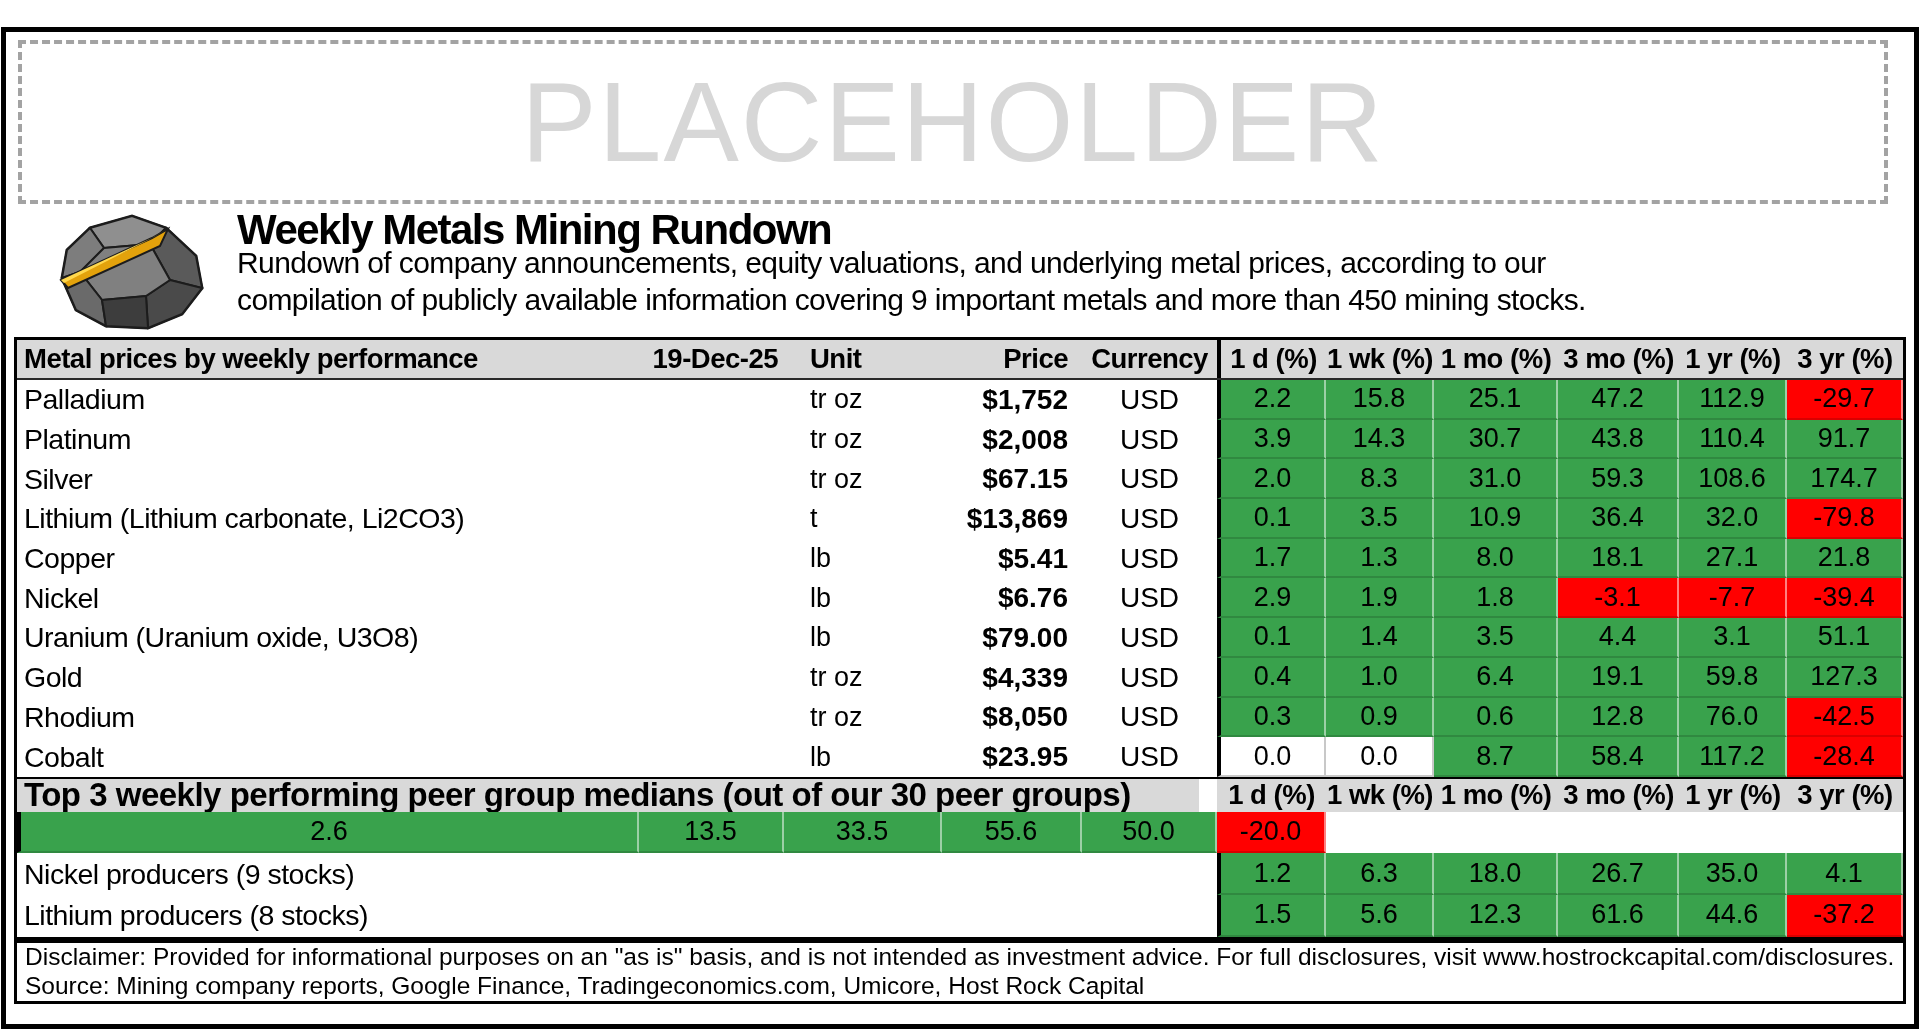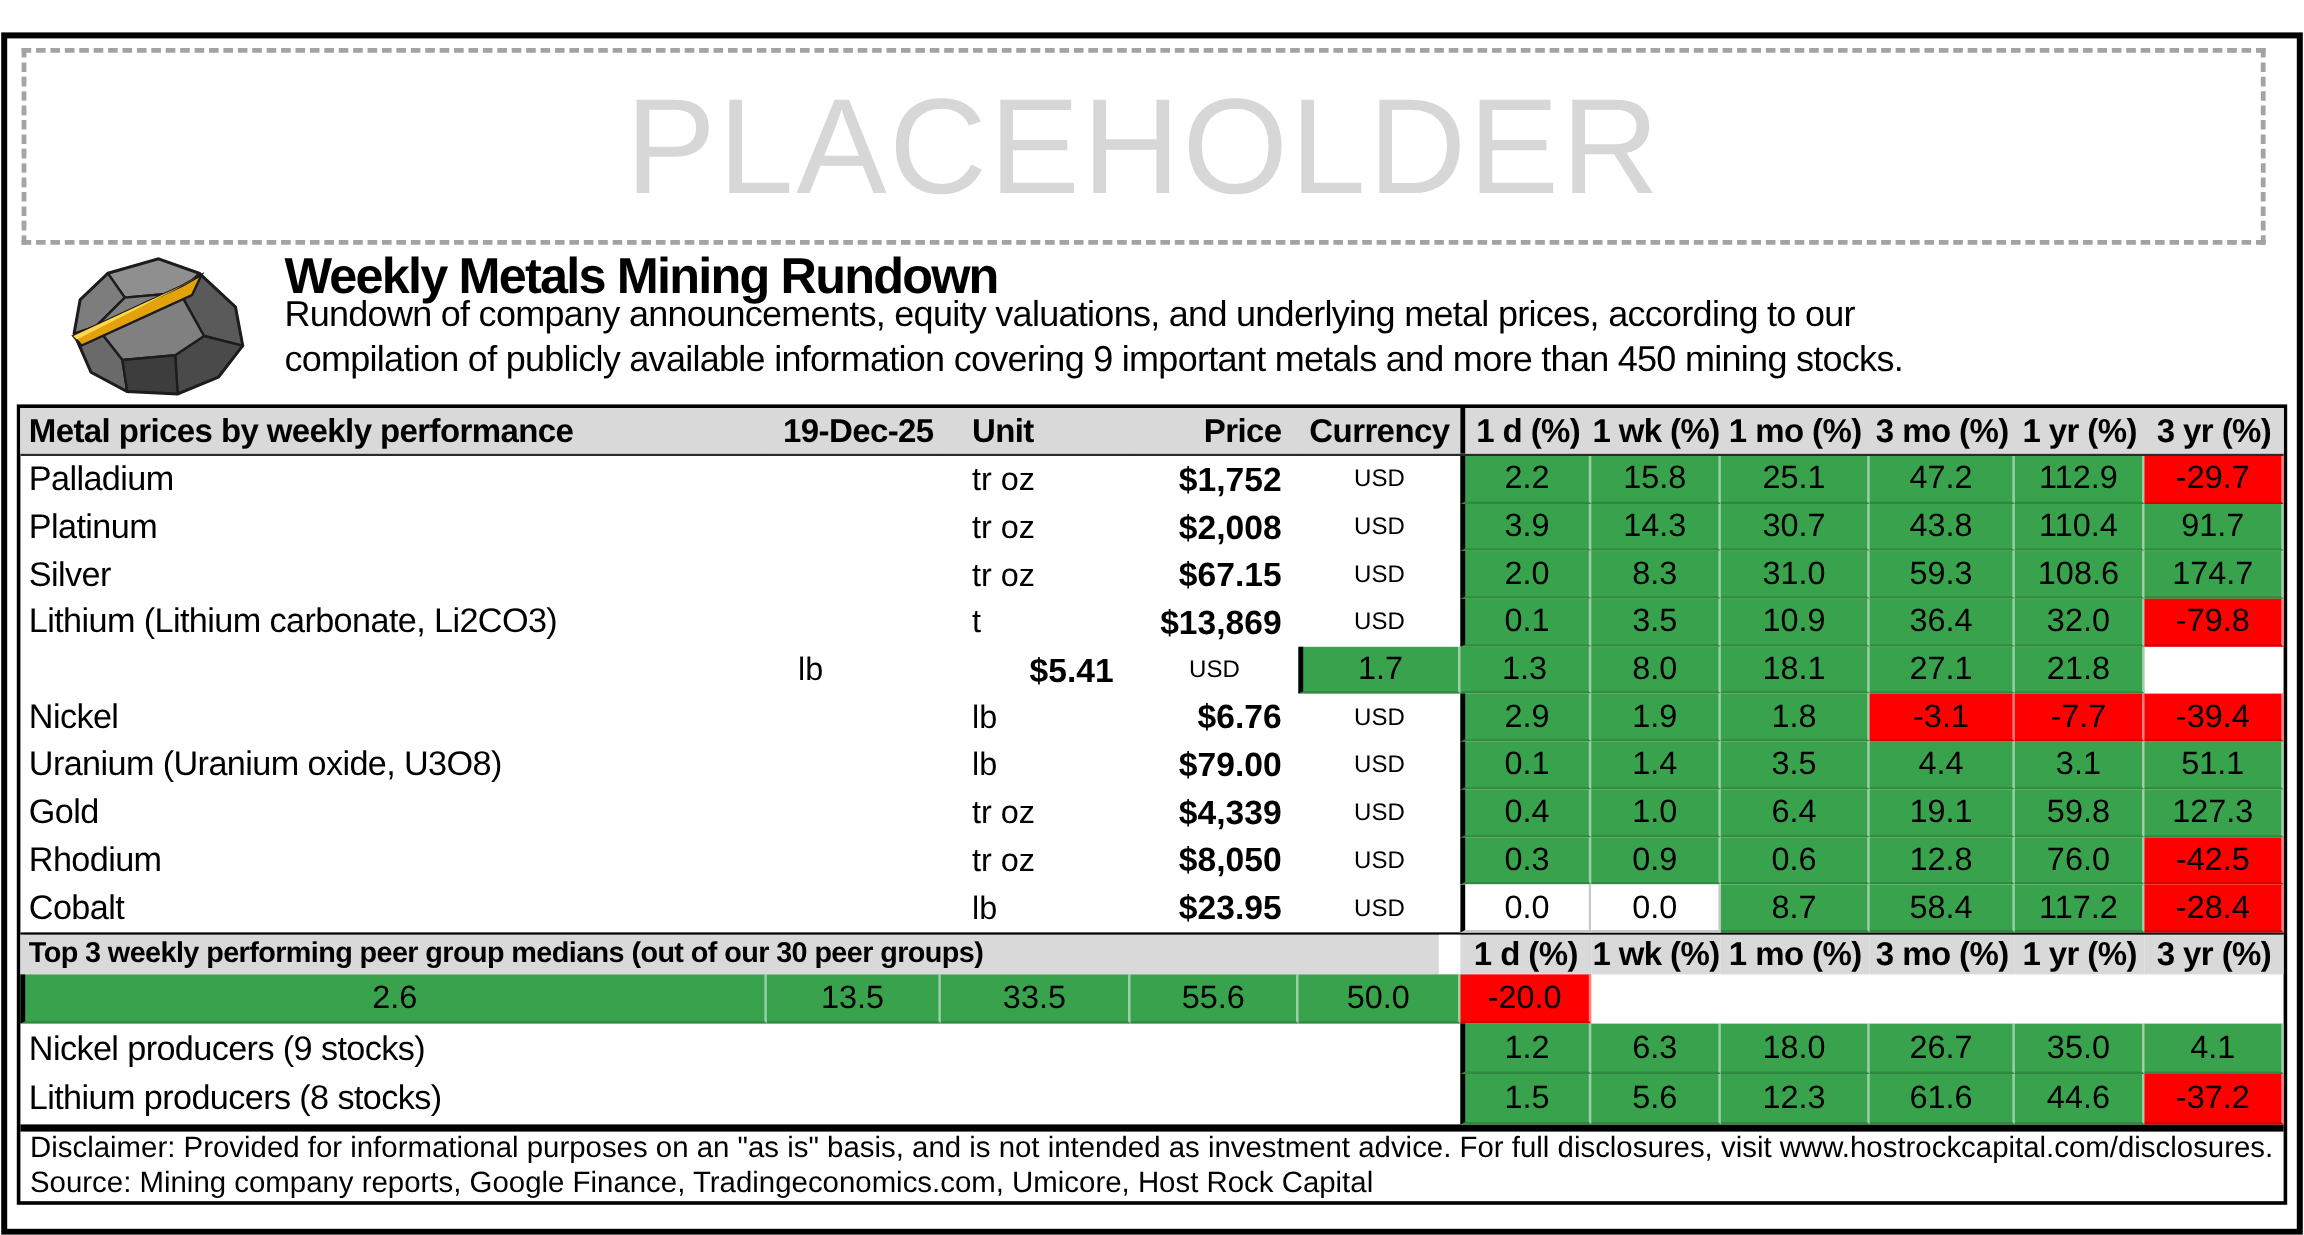--- a/index.html
+++ b/index.html
@@ -26,30 +26,30 @@
   .mt-row{height:39.7px;}
   .pt-head{height:33px;}
   .pt-row{height:41.6px;}
   .thin-line{height:2px;background:#000;}
   .heavy-line{height:6px;background:#000;}
 
   .c-name{padding-left:7px;font-size:28.5px;letter-spacing:-0.5px;}
   .c-date{justify-content:flex-end;padding-right:6px;font-size:26.5px;}
   .c-unit{padding-left:26px;font-size:27px;}
   .c-price{justify-content:flex-end;padding-right:14px;font-size:28px;}
-  .c-curr{justify-content:center;font-size:20px;}
+  .c-curr{justify-content:center;font-size:28px;}
   .mt-row .c-price{font-weight:bold;}
   .pct{justify-content:center;font-size:27px;}
   .hd-pct{justify-content:center;}
   .divider{border-left:4px solid #000;}
   .pos{background:var(--pos);border-right:2px solid rgba(255,255,255,0.5);border-bottom:2px solid rgba(0,0,0,0.15);}
   .neg{background:var(--neg);border-right:2px solid rgba(255,255,255,0.5);border-bottom:2px solid rgba(0,0,0,0.15);}
   .zero{background:#fff;border-right:2px solid #c8c8c8;border-bottom:2px solid #c8c8c8;}
 
-  .pt-head .span5{grid-column:1/6;background:#d9d9d9;font-weight:bold;font-size:24px;padding-left:7px;letter-spacing:-0.5px;border-right:18px solid #fff;}
+  .pt-head .span5{grid-column:1/6;background:#d9d9d9;font-weight:bold;font-size:33px;padding-left:7px;letter-spacing:-0.5px;border-right:18px solid #fff;}
   .pt-head .hd-pct{background:#d9d9d9;font-weight:bold;font-size:27.5px;letter-spacing:-0.5px;}
   .pt-row .span5{grid-column:1/6;}
 
   .footer-row{height:29px;display:flex;align-items:center;padding-left:8px;font-size:24.5px;white-space:nowrap;}
 </style>
 </head>
 <body style="--pos: #39A24C; --neg: #FF0000;">
 
 <div class="frame"></div>
 
@@ -137,20 +137,21 @@
         <div class="c-price">$13,869</div>
         <div class="c-curr">USD</div>
         <div class="pct pos divider">0.1</div>
         <div class="pct pos">3.5</div>
         <div class="pct pos">10.9</div>
         <div class="pct pos">36.4</div>
         <div class="pct pos">32.0</div>
         <div class="pct neg">-79.8</div>
       </div>
       <div class="row mt-row">
+        <div class="c-name">Copper</div>
         <div class="c-date"></div>
         <div class="c-unit">lb</div>
         <div class="c-price">$5.41</div>
         <div class="c-curr">USD</div>
         <div class="pct pos divider">1.7</div>
         <div class="pct pos">1.3</div>
         <div class="pct pos">8.0</div>
         <div class="pct pos">18.1</div>
         <div class="pct pos">27.1</div>
         <div class="pct pos">21.8</div>

